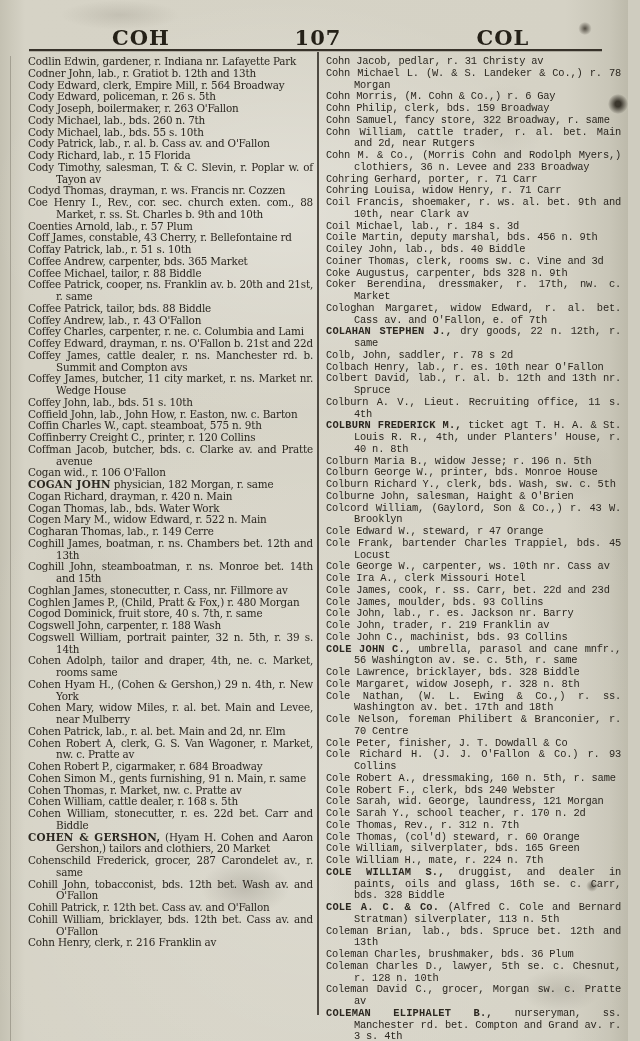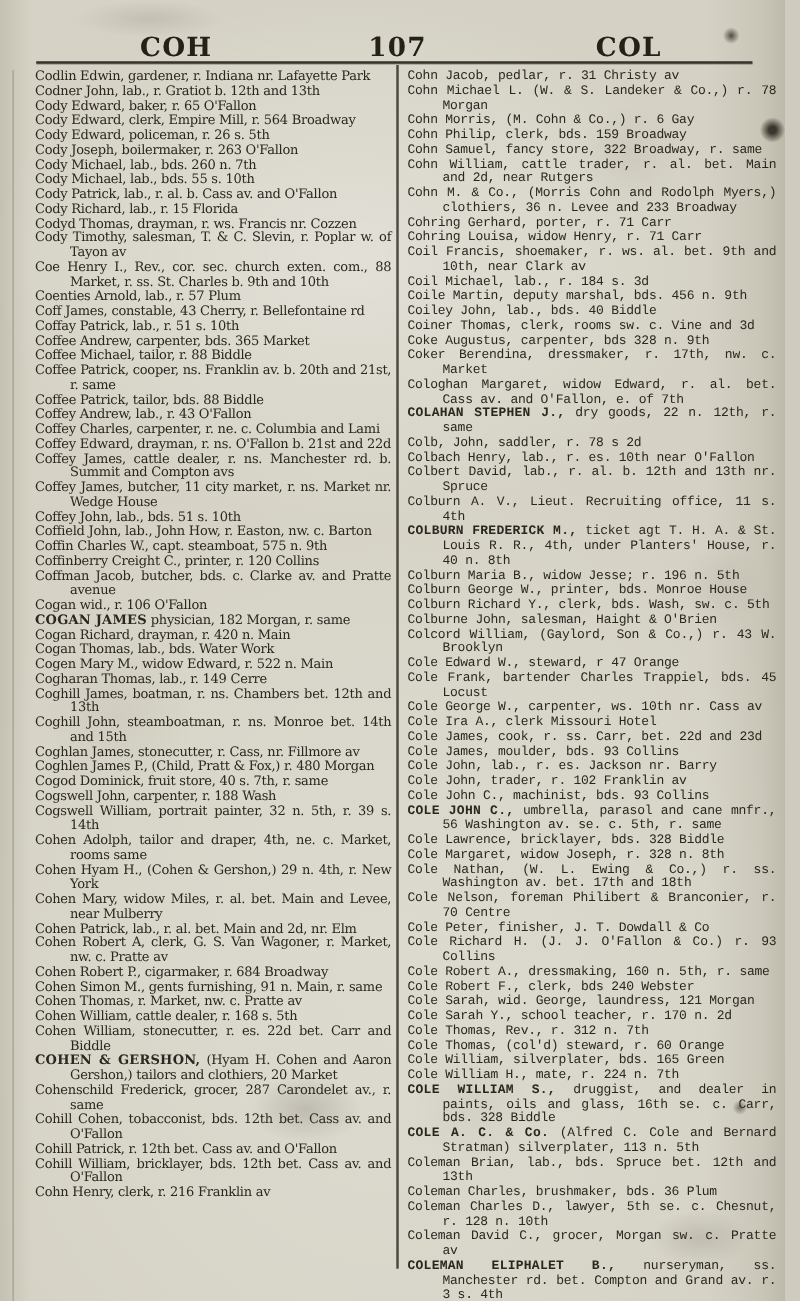--- a/index.html
+++ b/index.html
@@ -83,50 +83,49 @@
   <span class="hdr-word" style="left:503px">COL</span>
 
   <div class="hdr-rule"></div>
   <div class="col-divider"></div>
   <div class="edge-line edge-left"></div>
   <div class="edge-line edge-right"></div>
 
   <div class="column col-left" id="col-0">
       <p class="entry">Codlin Edwin, gardener, r. Indiana nr. Lafayette Park</p>
       <p class="entry">Codner John, lab., r. Gratiot b. 12th and 13th</p>
-      <p class="entry">Cody Edward, baker, r. 65 O'Fallon</p>
       <p class="entry">Cody Edward, clerk, Empire Mill, r. 564 Broadway</p>
       <p class="entry">Cody Edward, policeman, r. 26 s. 5th</p>
       <p class="entry">Cody Joseph, boilermaker, r. 263 O'Fallon</p>
       <p class="entry">Cody Michael, lab., bds. 260 n. 7th</p>
       <p class="entry">Cody Michael, lab., bds. 55 s. 10th</p>
       <p class="entry">Cody Patrick, lab., r. al. b. Cass av. and O'Fallon</p>
       <p class="entry">Cody Richard, lab., r. 15 Florida</p>
+      <p class="entry">Cody Timothy, salesman, T. &amp; C. Slevin, r. Poplar w. of Tayon av</p>
       <p class="entry">Codyd Thomas, drayman, r. ws. Francis nr. Cozzen</p>
-      <p class="entry">Cody Timothy, salesman, T. &amp; C. Slevin, r. Poplar w. of Tayon av</p>
       <p class="entry">Coe Henry I., Rev., cor. sec. church exten. com., 88 Market, r. ss. St. Charles b. 9th and 10th</p>
       <p class="entry">Coenties Arnold, lab., r. 57 Plum</p>
       <p class="entry">Coff James, constable, 43 Cherry, r. Bellefontaine rd</p>
       <p class="entry">Coffay Patrick, lab., r. 51 s. 10th</p>
       <p class="entry">Coffee Andrew, carpenter, bds. 365 Market</p>
       <p class="entry">Coffee Michael, tailor, r. 88 Biddle</p>
       <p class="entry">Coffee Patrick, cooper, ns. Franklin av. b. 20th and 21st, r. same</p>
       <p class="entry">Coffee Patrick, tailor, bds. 88 Biddle</p>
       <p class="entry">Coffey Andrew, lab., r. 43 O'Fallon</p>
       <p class="entry">Coffey Charles, carpenter, r. ne. c. Columbia and Lami</p>
       <p class="entry">Coffey Edward, drayman, r. ns. O'Fallon b. 21st and 22d</p>
       <p class="entry">Coffey James, cattle dealer, r. ns. Manchester rd. b. Summit and Compton avs</p>
       <p class="entry">Coffey James, butcher, 11 city market, r. ns. Market nr. Wedge House</p>
       <p class="entry">Coffey John, lab., bds. 51 s. 10th</p>
       <p class="entry">Coffield John, lab., John How, r. Easton, nw. c. Barton</p>
       <p class="entry">Coffin Charles W., capt. steamboat, 575 n. 9th</p>
       <p class="entry">Coffinberry Creight C., printer, r. 120 Collins</p>
       <p class="entry">Coffman Jacob, butcher, bds. c. Clarke av. and Pratte avenue</p>
       <p class="entry">Cogan wid., r. 106 O'Fallon</p>
-      <p class="entry"><span class="bn">COGAN JAMES</span> physician, 182 Morgan, r. same</p>
+      <p class="entry"><span class="bn">COGAN JOHN</span> physician, 182 Morgan, r. same</p>
       <p class="entry">Cogan Richard, drayman, r. 420 n. Main</p>
       <p class="entry">Cogan Thomas, lab., bds. Water Work</p>
       <p class="entry">Cogen Mary M., widow Edward, r. 522 n. Main</p>
       <p class="entry">Cogharan Thomas, lab., r. 149 Cerre</p>
       <p class="entry">Coghill James, boatman, r. ns. Chambers bet. 12th and 13th</p>
       <p class="entry">Coghill John, steamboatman, r. ns. Monroe bet. 14th and 15th</p>
       <p class="entry">Coghlan James, stonecutter, r. Cass, nr. Fillmore av</p>
       <p class="entry">Coghlen James P., (Child, Pratt &amp; Fox,) r. 480 Morgan</p>
       <p class="entry">Cogod Dominick, fruit store, 40 s. 7th, r. same</p>
       <p class="entry">Cogswell John, carpenter, r. 188 Wash</p>
@@ -136,21 +135,21 @@
       <p class="entry">Cohen Mary, widow Miles, r. al. bet. Main and Levee, near Mulberry</p>
       <p class="entry">Cohen Patrick, lab., r. al. bet. Main and 2d, nr. Elm</p>
       <p class="entry">Cohen Robert A, clerk, G. S. Van Wagoner, r. Market, nw. c. Pratte av</p>
       <p class="entry">Cohen Robert P., cigarmaker, r. 684 Broadway</p>
       <p class="entry">Cohen Simon M., gents furnishing, 91 n. Main, r. same</p>
       <p class="entry">Cohen Thomas, r. Market, nw. c. Pratte av</p>
       <p class="entry">Cohen William, cattle dealer, r. 168 s. 5th</p>
       <p class="entry">Cohen William, stonecutter, r. es. 22d bet. Carr and Biddle</p>
       <p class="entry"><span class="bn">COHEN &amp; GERSHON,</span> (Hyam H. Cohen and Aaron Gershon,) tailors and clothiers, 20 Market</p>
       <p class="entry">Cohenschild Frederick, grocer, 287 Carondelet av., r. same</p>
-      <p class="entry">Cohill Cohen, tobacconist, bds. 12th bet. Cass av. and O'Fallon</p>
+      <p class="entry">Cohill John, tobacconist, bds. 12th bet. Wash av. and O'Fallon</p>
       <p class="entry">Cohill Patrick, r. 12th bet. Cass av. and O'Fallon</p>
       <p class="entry">Cohill William, bricklayer, bds. 12th bet. Cass av. and O'Fallon</p>
       <p class="entry">Cohn Henry, clerk, r. 216 Franklin av</p>
     </div>
   <div class="column col-right" id="col-1">
       <p class="entry">Cohn Jacob, pedlar, r. 31 Christy av</p>
       <p class="entry">Cohn Michael L. (W. &amp; S. Landeker &amp; Co.,) r. 78 Morgan</p>
       <p class="entry">Cohn Morris, (M. Cohn &amp; Co.,) r. 6 Gay</p>
       <p class="entry">Cohn Philip, clerk, bds. 159 Broadway</p>
       <p class="entry">Cohn Samuel, fancy store, 322 Broadway, r. same</p>
@@ -177,21 +176,21 @@
       <p class="entry">Colburn Richard Y., clerk, bds. Wash, sw. c. 5th</p>
       <p class="entry">Colburne John, salesman, Haight &amp; O'Brien</p>
       <p class="entry">Colcord William, (Gaylord, Son &amp; Co.,) r. 43 W. Brooklyn</p>
       <p class="entry">Cole Edward W., steward, r 47 Orange</p>
       <p class="entry">Cole Frank, bartender Charles Trappiel, bds. 45 Locust</p>
       <p class="entry">Cole George W., carpenter, ws. 10th nr. Cass av</p>
       <p class="entry">Cole Ira A., clerk Missouri Hotel</p>
       <p class="entry">Cole James, cook, r. ss. Carr, bet. 22d and 23d</p>
       <p class="entry">Cole James, moulder, bds. 93 Collins</p>
       <p class="entry">Cole John, lab., r. es. Jackson nr. Barry</p>
-      <p class="entry">Cole John, trader, r. 102 Franklin av</p>
+      <p class="entry">Cole John, trader, r. 219 Franklin av</p>
       <p class="entry">Cole John C., machinist, bds. 93 Collins</p>
       <p class="entry"><span class="bn">COLE JOHN C.,</span> umbrella, parasol and cane mnfr., 56 Washington av. se. c. 5th, r. same</p>
       <p class="entry">Cole Lawrence, bricklayer, bds. 328 Biddle</p>
       <p class="entry">Cole Margaret, widow Joseph, r. 328 n. 8th</p>
       <p class="entry">Cole Nathan, (W. L. Ewing &amp; Co.,) r. ss. Washington av. bet. 17th and 18th</p>
       <p class="entry">Cole Nelson, foreman Philibert &amp; Branconier, r. 70 Centre</p>
       <p class="entry">Cole Peter, finisher, J. T. Dowdall &amp; Co</p>
       <p class="entry">Cole Richard H. (J. J. O'Fallon &amp; Co.) r. 93 Collins</p>
       <p class="entry">Cole Robert A., dressmaking, 160 n. 5th, r. same</p>
       <p class="entry">Cole Robert F., clerk, bds 240 Webster</p>

